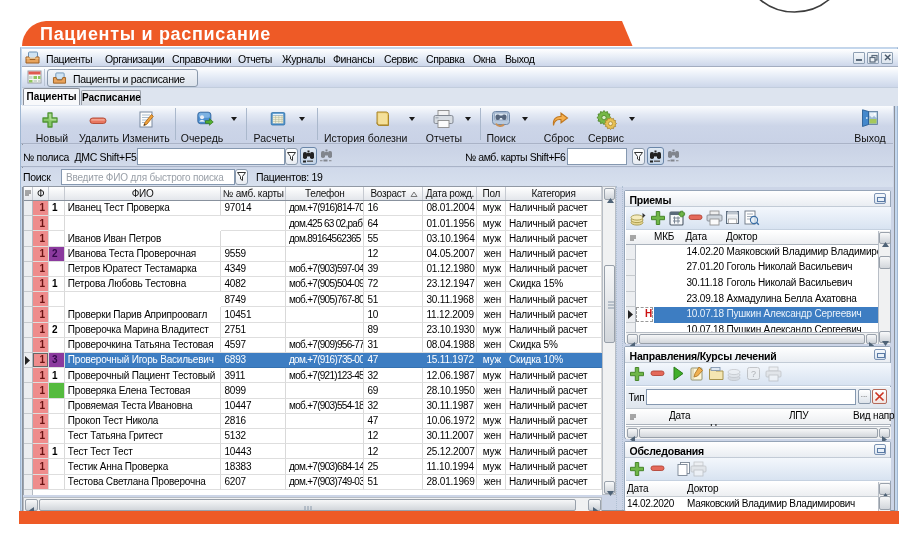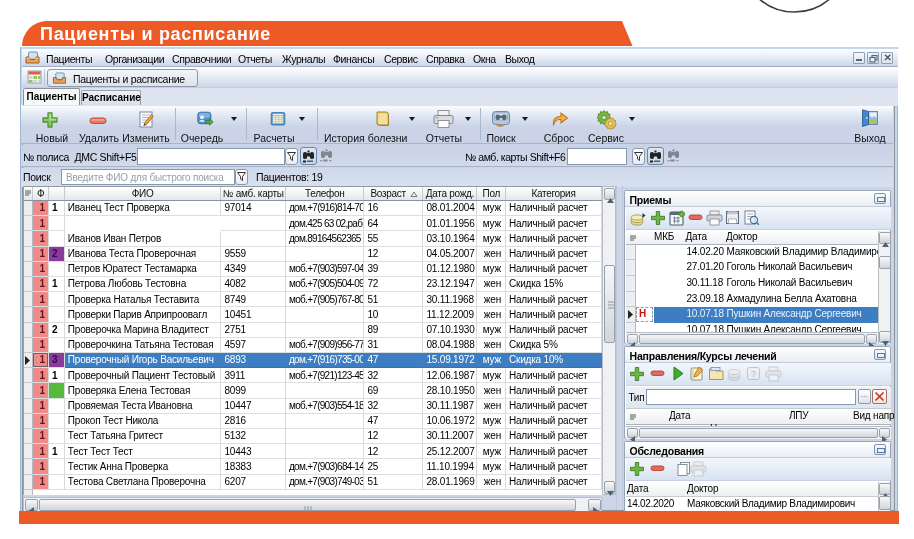--- a/index.html
+++ b/index.html
@@ -47,21 +47,21 @@
 .gc.ind { background:#eceef1; border-right:1px solid #b4bac2; border-bottom:1px solid #c6cace; }
 
 .sbtrack { background:#f0f1f2; border:1px solid #b8bec6; }
 .sbbtn { position:absolute; background:linear-gradient(#f8f9fa,#cdd2d8); border:1px solid #9aa2ac; border-radius:2px; }
 .sbthumb { position:absolute; background:linear-gradient(#f6f7f8,#d2d6db); border:1px solid #98a0aa; border-radius:2px; overflow:hidden; }
 
 #split { left:593.1px; top:81.4px; width:7.8px; height:324px; border-left:1px dotted #aebfd2; border-right:1px dotted #aebfd2; background:transparent; }
 
 .panel { position:absolute; left:601px; width:267px; background:#fff; border:1px solid #96a5b8; border-radius:2px; }
 .panel span { white-space:nowrap; }
-#p1rows, #p3 .abs[style*="top:55px"] { letter-spacing:-0.3px; }
+#p1rows, #p3 .abs[style*="top:55px"] { letter-spacing:-0.3px;text-align:right; }
 .phead { position:absolute; left:0; top:0; width:100%; height:16px; background:linear-gradient(#ffffff,#e9edf2); border-bottom:1px solid #c2cbd6; font-size:11px; font-weight:bold; padding:3px 0 0 5px; letter-spacing:-0.2px; }
 .pbtn { position:absolute; right:4px; top:2px; width:12px; height:11px; border:1px solid #7e95b5; border-radius:2px; background:linear-gradient(#f4f8fc,#dbe5f0); }
 .pbtn:after { content:""; position:absolute; left:2px; top:3px; width:6px; height:3px; border:1px solid #5a7aa5; background:#e8f0f8; }
 .ptool { position:absolute; left:1px; width:265px; height:23px; background:linear-gradient(#f3f7fc,#d8e3f1); border-bottom:1px solid #c5d1e0; }
 .wbtn { width:12px; height:12px; border:1px solid #8fa0b4; background:linear-gradient(#f4f7fa,#dce4ee); border-radius:1px; }
 #p1rows { font-size:10px !important; letter-spacing:-0.2px; }
 .phead { font-size:10.5px !important; }
 
 #footer { left:19px; top:511px; width:880px; height:13px; background:#ee5a26; }
 </style>
@@ -383,21 +383,20 @@
           <div class="gc" style="left:261.6px;width:78.5px;letter-spacing:-0.7px">моб.+7(905)504-09</div>
           <div class="gc" style="left:340.1px;width:59.0px">72</div>
           <div class="gc" style="left:399.1px;width:54.0px">23.12.1947</div>
           <div class="gc" style="left:453.1px;width:28.5px;text-align:right;padding-right:4px">жен</div>
           <div class="gc" style="left:481.6px;width:96.0px">Скидка 15%</div>
         </div>
         <div class="grow" style="top:105.8px">
           <div class="gc ind" style="left:0px;width:9px;padding:0"></div>
           <div class="gc pink" style="left:9px;width:15.6px;text-align:right;padding-right:3px">1</div>
           <div class="gc numc" style="left:24.6px;width:15.8px"></div>
-          <div class="gc" style="left:40.4px;width:156.7px">Проверка Наталья Теставита</div>
           <div class="gc" style="left:197.1px;width:64.50000000000003px">8749</div>
           <div class="gc" style="left:261.6px;width:78.5px;letter-spacing:-0.7px">моб.+7(905)767-80</div>
           <div class="gc" style="left:340.1px;width:59.0px">51</div>
           <div class="gc" style="left:399.1px;width:54.0px">30.11.1968</div>
           <div class="gc" style="left:453.1px;width:28.5px;text-align:right;padding-right:4px">жен</div>
           <div class="gc" style="left:481.6px;width:96.0px">Наличный расчет</div>
         </div>
         <div class="grow" style="top:121.0px">
           <div class="gc ind" style="left:0px;width:9px;padding:0"></div>
           <div class="gc pink" style="left:9px;width:15.6px;text-align:right;padding-right:3px">1</div>
@@ -411,21 +410,21 @@
           <div class="gc" style="left:481.6px;width:96.0px">Наличный расчет</div>
         </div>
         <div class="grow" style="top:136.2px">
           <div class="gc ind" style="left:0px;width:9px;padding:0"></div>
           <div class="gc pink" style="left:9px;width:15.6px;text-align:right;padding-right:3px">1</div>
           <div class="gc numc" style="left:24.6px;width:15.8px">2</div>
           <div class="gc" style="left:40.4px;width:156.7px">Проверочка Марина Владитест</div>
           <div class="gc" style="left:197.1px;width:64.50000000000003px">2751</div>
           <div class="gc" style="left:261.6px;width:78.5px;letter-spacing:-0.45px"></div>
           <div class="gc" style="left:340.1px;width:59.0px">89</div>
-          <div class="gc" style="left:399.1px;width:54.0px">07.10.1930</div>
+          <div class="gc" style="left:399.1px;width:54.0px">23.10.1930</div>
           <div class="gc" style="left:453.1px;width:28.5px;text-align:right;padding-right:4px">муж</div>
           <div class="gc" style="left:481.6px;width:96.0px">Наличный расчет</div>
         </div>
         <div class="grow" style="top:151.4px">
           <div class="gc ind" style="left:0px;width:9px;padding:0"></div>
           <div class="gc pink" style="left:9px;width:15.6px;text-align:right;padding-right:3px">1</div>
           <div class="gc numc" style="left:24.6px;width:15.8px"></div>
           <div class="gc" style="left:40.4px;width:156.7px">Проверочкина Татьяна Тестовая</div>
           <div class="gc" style="left:197.1px;width:64.50000000000003px">4597</div>
           <div class="gc" style="left:261.6px;width:78.5px;letter-spacing:-0.7px">моб.+7(909)956-77</div>
@@ -437,21 +436,21 @@
         <div class="grow" style="top:166.6px">
           <div class="gc ind" style="left:0px;width:9px;padding:0"><svg width="5" height="9" style="margin:3px 0 0 1px">
               <path d="M0,0 L5,4.5 L0,9 Z" fill="#222"></path>
             </svg></div>
           <div class="gc pink" style="left:9px;width:15.6px;text-align:right;padding-right:3px;box-shadow:inset 0 0 0 1px #666">1</div>
           <div class="gc numc purp" style="left:24.6px;width:15.8px">3</div>
           <div class="gc selc" style="left:40.4px;width:156.7px">Проверочный Игорь Васильевич</div>
           <div class="gc selc" style="left:197.1px;width:64.50000000000003px">6893</div>
           <div class="gc selc" style="left:261.6px;width:78.5px;letter-spacing:-0.7px">дом.+7(916)735-00</div>
           <div class="gc selc" style="left:340.1px;width:59.0px">47</div>
-          <div class="gc selc" style="left:399.1px;width:54.0px">15.09.1972</div>
+          <div class="gc selc" style="left:399.1px;width:54.0px">15.11.1972</div>
           <div class="gc selc" style="left:453.1px;width:28.5px;text-align:right;padding-right:4px">муж</div>
           <div class="gc selc" style="left:481.6px;width:96.0px">Скидка 10%</div>
         </div>
         <div class="grow" style="top:181.8px">
           <div class="gc ind" style="left:0px;width:9px;padding:0"></div>
           <div class="gc pink" style="left:9px;width:15.6px;text-align:right;padding-right:3px">1</div>
           <div class="gc numc" style="left:24.6px;width:15.8px">1</div>
           <div class="gc" style="left:40.4px;width:156.7px">Проверочный Пациент Тестовый</div>
           <div class="gc" style="left:197.1px;width:64.50000000000003px">3911</div>
           <div class="gc" style="left:261.6px;width:78.5px;letter-spacing:-0.7px">моб.+7(921)123-45</div>

